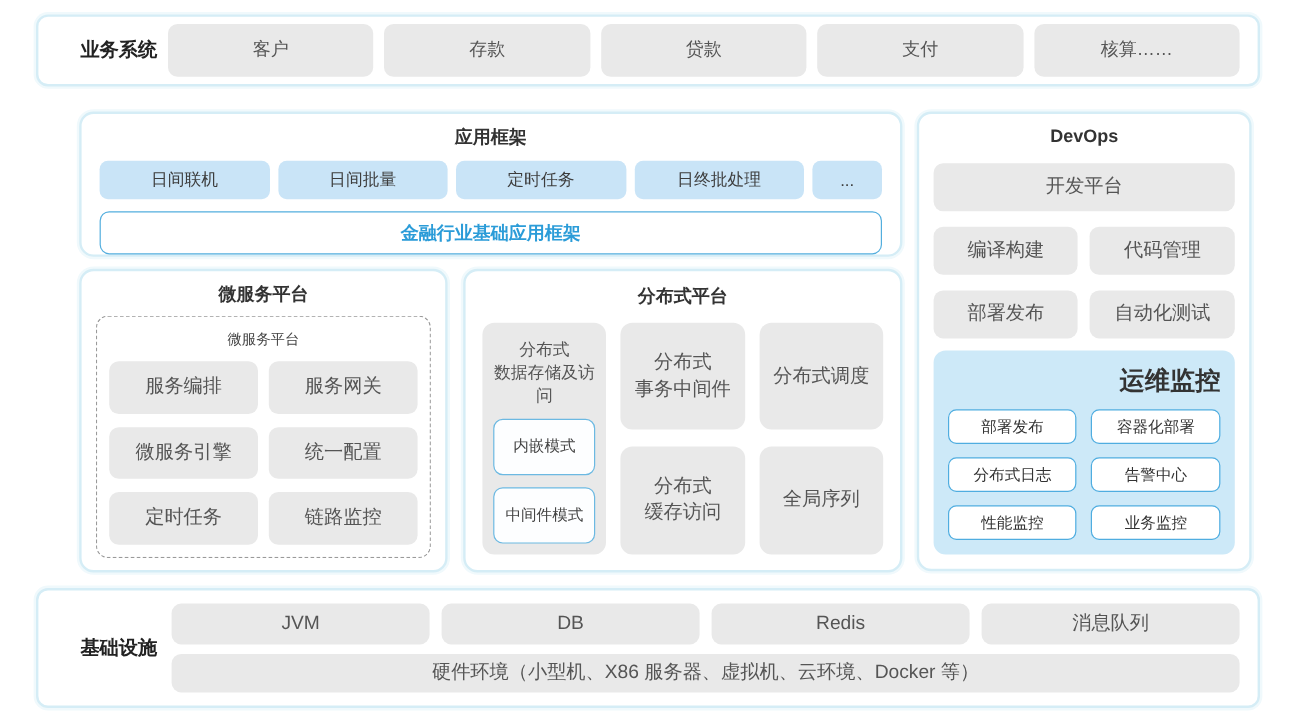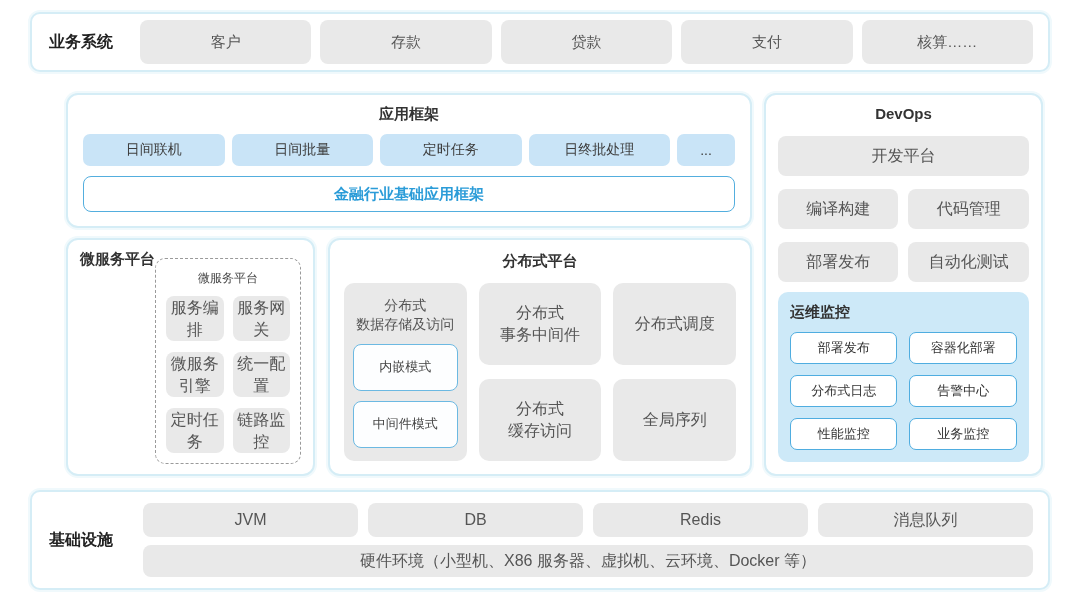--- a/index.html
+++ b/index.html
@@ -4,59 +4,59 @@
 <style>
   * { box-sizing: border-box; margin: 0; padding: 0; }
   html, body { background: #ffffff; }
   body { font-family: "Liberation Sans", sans-serif; }
   .page { position: relative; width: 1080px; height: 602px; background: #ffffff; overflow: hidden; }
 
   
   .panel { background: #fff; border: 2px solid #d5edf6; box-shadow: 0 0 0 2px #f0f9fc; }
   .sect-top, .sect-bottom { border-radius: 10px; display: flex; align-items: center; }
   .sect-top { margin: 12px 30px 0; height: 60px; padding: 0 15px; gap: 9px; }
-  .side-label { width: 84px; flex: none; font-size: 16px; font-weight: bold; color: #222; text-align: left; padding-left: 2px; }
+  .side-label { width: 84px; flex: none; font-size: 16px; font-weight: bold; color: #222; text-align: right; padding-left: 2px; }
 
   .gbox { background: #e9e9e9; border-radius: 8px; display: flex; align-items: center; justify-content: center; font-size: 16px; color: #555; text-align: center; line-height: 1.35; white-space: pre-line; }
   .top-box { flex: 1; height: 44px; font-size: 15px; }
 
   .middle { margin: 21px 37px 0 38px; height: 383px; display: flex; gap: 12px; padding-left: 28px; }
   .mid-left { width: 705px; display: flex; flex-direction: column; gap: 10px; }
   .rpanel { border-radius: 12px; }
 
   .panel-appfw { height: 135px; padding: 10px 15px 0; }
   .panel-title { text-align: center; font-size: 15px; font-weight: 600; color: #333; }
   .appfw-row { display: flex; gap: 7px; margin-top: 10px; }
   .blue-box { flex: 1; height: 32px; background: #c9e4f7; border-radius: 7px; display: flex; align-items: center; justify-content: center; font-size: 14px; color: #3d3d3d; }
   .blue-box.more { flex: 0 0 58px; }
   .base-box { margin-top: 10px; height: 36px; background: #fff; border: 1px solid #53aede; border-radius: 8px; display: flex; align-items: center; justify-content: center; font-size: 15px; font-weight: bold; color: #2b9cd8; }
 
   .mid-left-bottom { flex: 1; display: flex; gap: 13px; }
 
-  .panel-micro { width: 249px; padding: 10px 12px 10px; display: flex; }
+  .panel-micro { width: 307px; padding: 10px 12px 10px; display: flex; flex-direction: column; }
   .dashed-box { flex: 1; margin-top: 8px; border: 1px dashed #9a9a9a; border-radius: 10px; padding: 9px 10px 10px; display: flex; flex-direction: column; }
   .micro-inner-title { text-align: center; font-size: 12px; color: #444; margin: 2px 0 9px; }
   .micro-grid { flex: 1; display: grid; grid-template-columns: 1fr 1fr; gap: 11px 9px; }
   .micro-grid .gbox { height: auto; }
 
   .panel-dist { flex: 1; padding: 12px 14px 13px; display: flex; flex-direction: column; }
   .dist-grid { flex: 1; margin-top: 12px; display: flex; gap: 12px; }
   .dist-col { flex: 1; display: flex; flex-direction: column; gap: 14px; }
   .storage-box { flex: 1; background: #e9e9e9; border-radius: 10px; padding: 13px 9px 9px; display: flex; flex-direction: column; }
   .storage-label { text-align: center; font-size: 14px; color: #555; line-height: 1.35; white-space: pre-line; }
   .mode-box { margin-top: 10px; height: 47px; flex: none; background: #fdfeff; border: 1px solid #6cb9e2; border-radius: 8px; display: flex; align-items: center; justify-content: center; font-size: 13px; color: #444; }
   .mode-box:first-of-type { margin-top: auto; }
   .dist-cell { flex: 1; border-radius: 10px; }
 
   .panel-devops { width: 286px; padding: 10px 12px 12px; display: flex; flex-direction: column; }
   .devops-wide { margin-top: 14px; height: 40px; flex: none; }
   .devops-row { margin-top: 13px; display: flex; gap: 10px; }
   .devops-row .gbox { flex: 1; height: 40px; }
   .monitor { margin-top: 10px; flex: 1; background: #cde9f8; border-radius: 10px; padding: 9px 12px 12px; display: flex; flex-direction: column; }
-  .monitor-title { text-align: left; font-size: 15px; font-weight: 600; color: #333; margin-top: 2px; }
+  .monitor-title { text-align: right; font-size: 21px; font-weight: 600; color: #333; margin-top: 2px; }
   .monitor-grid { flex: 1; margin-top: 10px; display: grid; grid-template-columns: 1fr 1fr; gap: 11px 12px; }
   .monitor-box { background: #ffffff; border: 1.5px solid #4fade0; border-radius: 7px; display: flex; align-items: center; justify-content: center; font-size: 13px; color: #333; }
 
   .sect-bottom { margin: 14px 30px 0; height: 100px; padding: 0 15px; gap: 12px; }
   .infra-right { flex: 1; display: flex; flex-direction: column; gap: 8px; }
   .infra-row { display: flex; gap: 10px; }
   .infra-row .gbox { flex: 1; height: 34px; }
   .infra-wide { height: 32px; }
 </style>
 </head>

